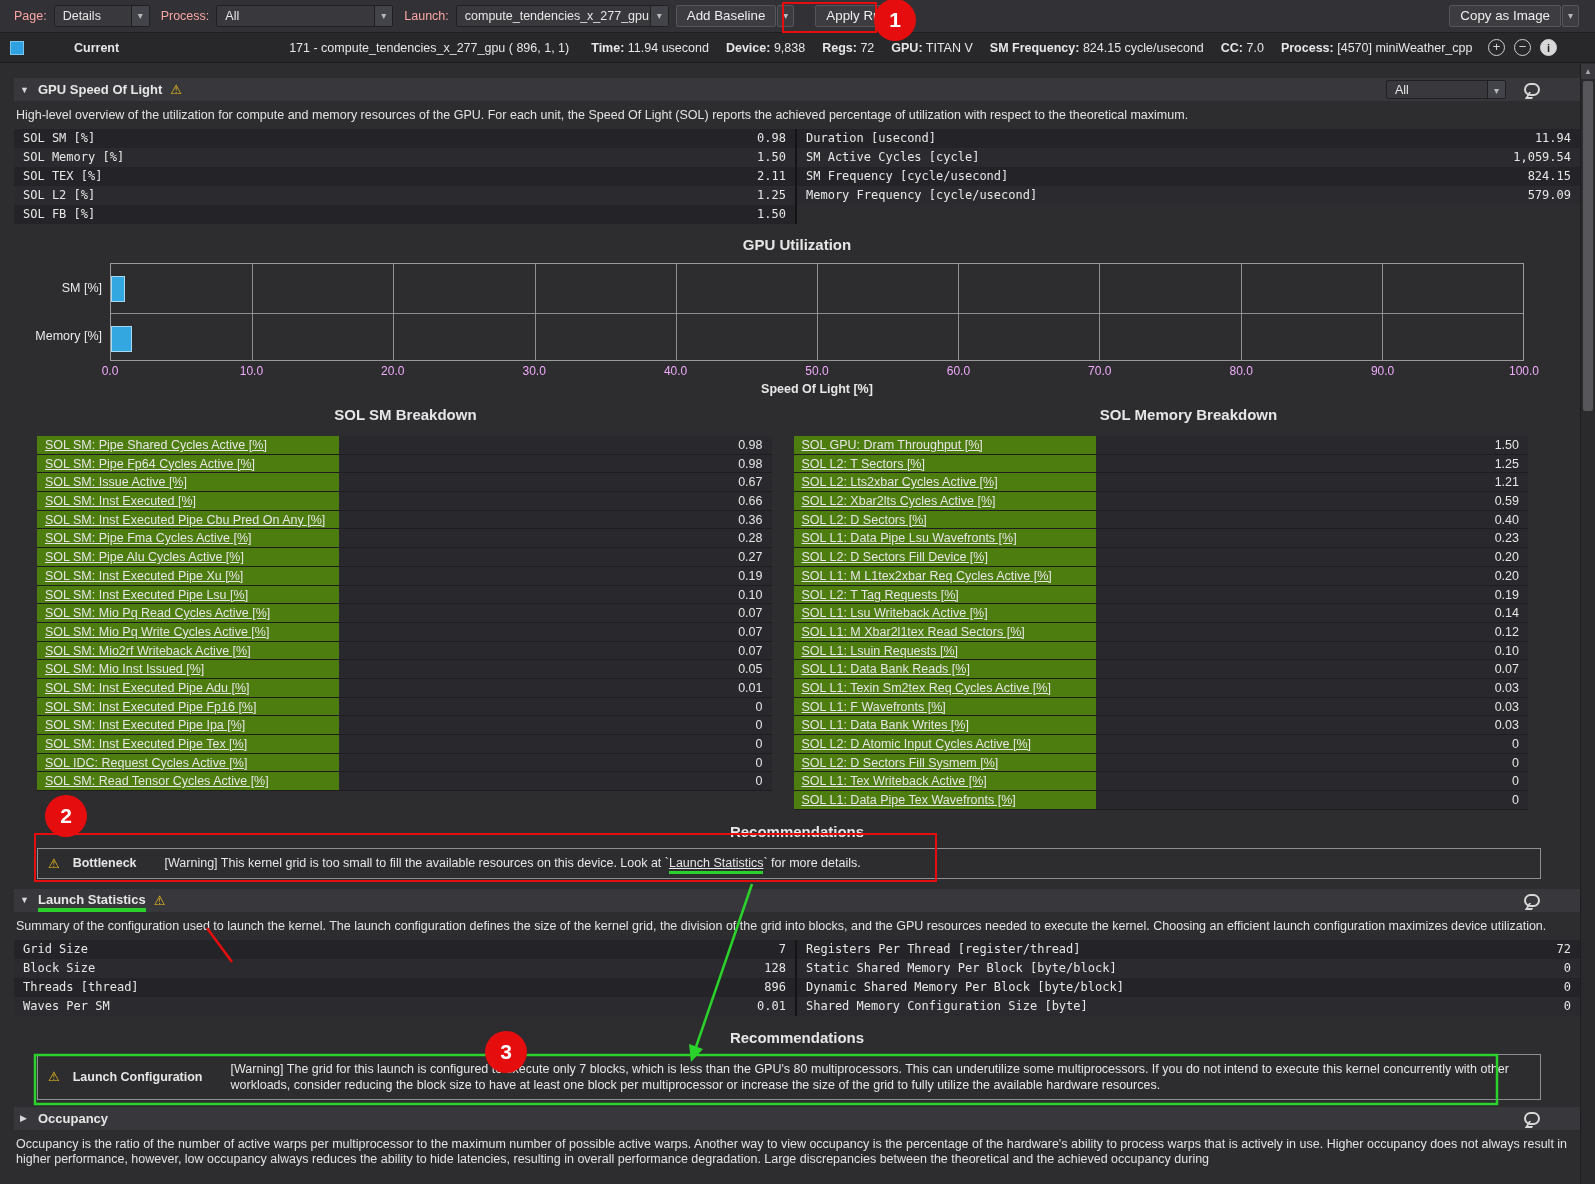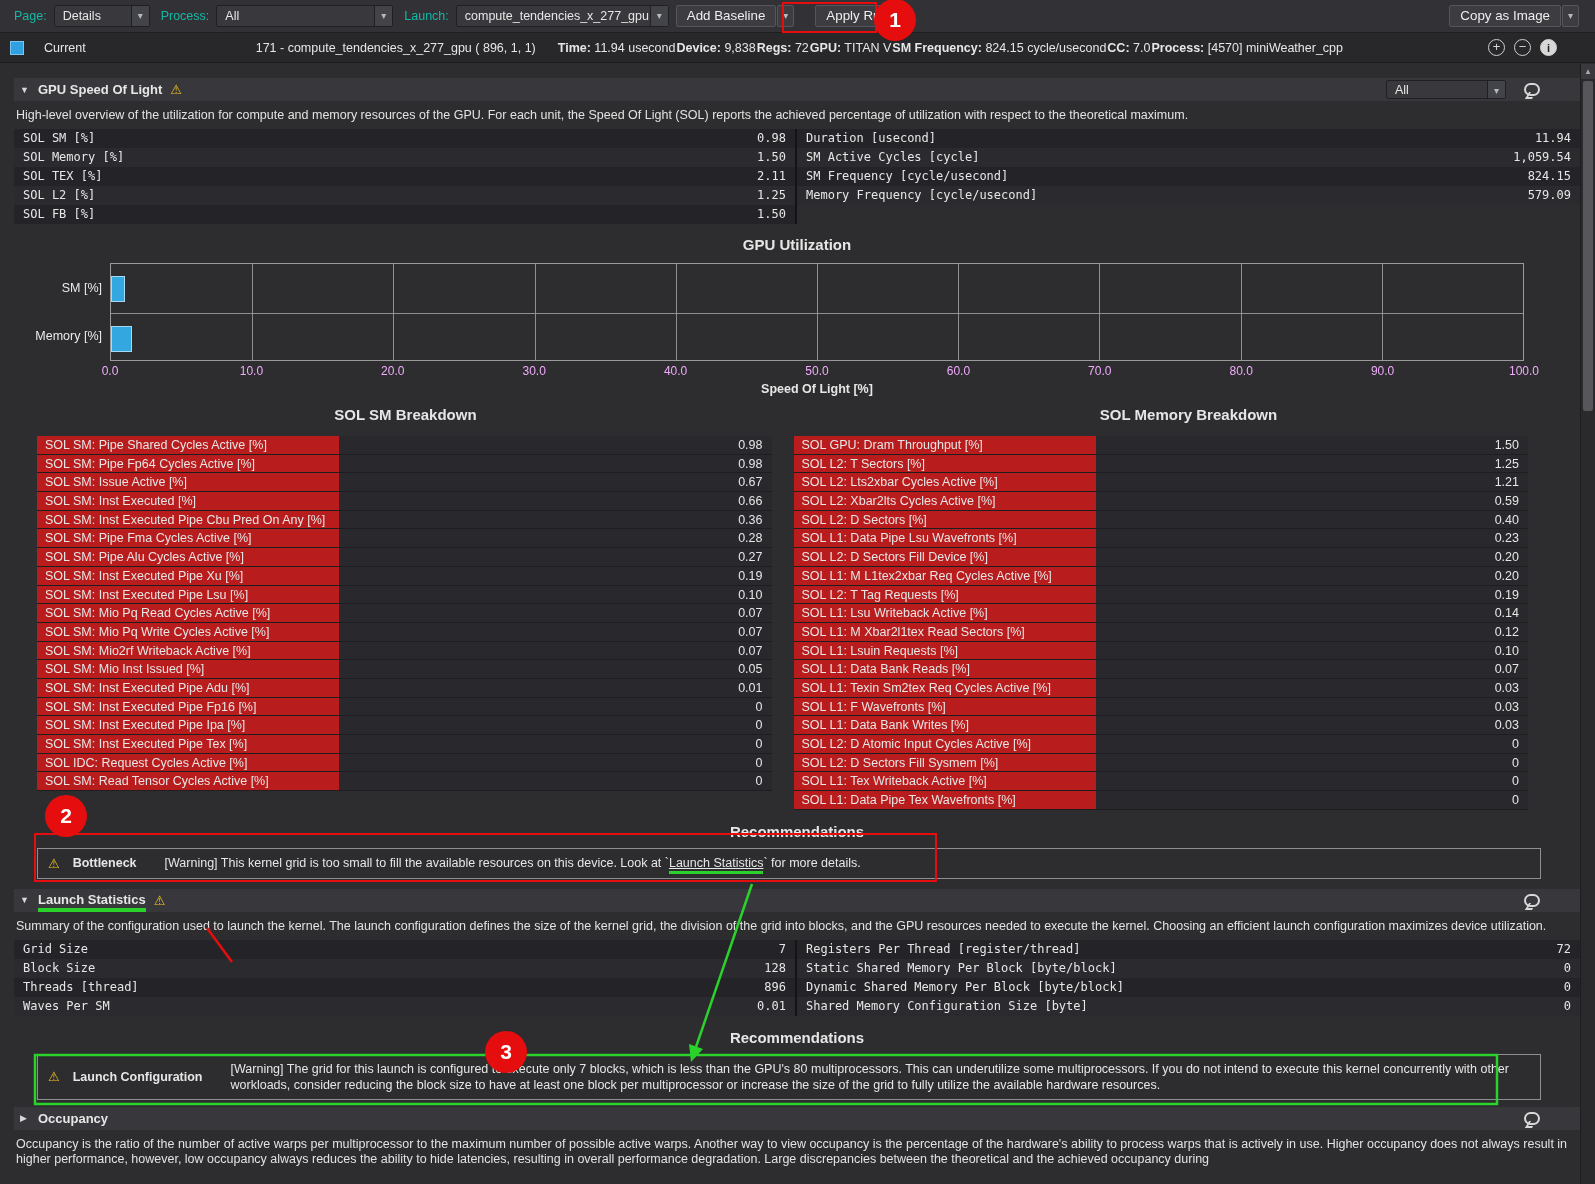--- a/index.html
+++ b/index.html
@@ -3,39 +3,39 @@
 <meta charset="utf-8">
 <style>
   * { margin:0; padding:0; box-sizing:border-box; }
   html,body { width:1595px; height:1184px; overflow:hidden; background:#2d2d2f;
     font-family:"Liberation Sans", sans-serif; font-size:12.5px; color:#e6e6e6; }
   #app { position:relative; width:1595px; height:1184px; }
 
   
   .toolbar { height:33px; background:#323236; border-bottom:1px solid #1e1e20;
     display:flex; align-items:center; padding:0 10px; gap:7px; }
-  .tb-label { color:#14b8a6; margin-left:4px; }
+  .tb-label { color:#fca5a5; margin-left:4px; }
   .dropdown { height:22px; background:#39393d; border:1px solid #202023; display:flex;
     align-items:center; border-radius:2px; cursor:default; }
   .dd-value { padding:0 8px; white-space:nowrap; overflow:hidden; flex:1; }
   .dd-arrow { width:18px; text-align:center; color:#b8b8b8; background:#43434a;
     border-left:1px solid #202023; align-self:stretch; line-height:20px; font-size:10px; }
   .w95 { width:96px; } .w175 { width:177px; } .w210 { width:213px; }
   .btn { height:22px; background:#3c3c41; border:1px solid #55555b; border-radius:2px;
     padding:0 10px; line-height:20px; color:#eee; white-space:nowrap; }
   .btn-arrow { width:17px; padding:0; text-align:center; margin-left:1px; font-size:10px; color:#b8b8b8; }
   .spacer { flex:1; }
 
   
   .statusbar { height:30px; background:#28282b; border-bottom:1px solid #1b1b1d;
     display:flex; align-items:center; padding:0 10px; }
   .cur-swatch { width:14px; height:14px; background:#2fa0e0; border:1px solid #7cc7ef; }
-  .cur-label { font-weight:normal; margin-left:20px; }
+  .cur-label { font-weight:bold; margin-left:50px; }
   .kernel-txt { margin-left:170px; white-space:nowrap; }
-  .sb-metrics { display:flex; gap:1px; margin-left:22px; white-space:nowrap; }
+  .sb-metrics { display:flex; gap:17px; margin-left:22px; white-space:nowrap; }
   .sb-metric b { font-weight:bold; }
   .sb-icons { margin-left:auto; display:flex; gap:9px; margin-right:28px; }
   .sb-icon { width:17px; height:17px; border-radius:50%; border:1px solid #cfcfcf; color:#d8d8d8;
     text-align:center; line-height:14px; font-size:13px; }
   .sb-icon.filled { background:#d8d8d8; color:#222; font-weight:bold; font-size:11px; line-height:16px; }
 
   
   #main { position:absolute; left:0; top:64px; width:1580px; padding:14px 0 0 14px; }
   .inner { width:1566px; }
 
@@ -76,21 +76,21 @@
   .xlabel { text-align:center; font-weight:bold; margin-top:1px; }
 
   
   .bd-titles { display:flex; margin-top:10px; }
   .bd-titles div { width:50%; text-align:center; font-weight:bold; font-size:15px; }
   .breakdowns { display:flex; gap:22px; margin-top:13px; padding-left:23px; padding-right:52px;
     align-items:flex-start; }
   .btable { flex:1; }
   .brow { display:flex; height:18.7px; line-height:18px; border-bottom:1px solid #1e1e21;
     background:#29292d; white-space:nowrap; }
-  .bname { flex:0 0 302px; background:#b91c1c; padding:0 8px; overflow:hidden; }
+  .bname { flex:0 0 302px; background:#4d7c0f; padding:0 8px; overflow:hidden;text-decoration:underline; }
   .bval { flex:1; text-align:right; padding:0 9px; }
 
   
   .rec-title { text-align:center; font-weight:bold; font-size:15px; margin-top:13px; }
   .recbox { border:1px solid #8e8e94; margin:8px 39px 0 23px; display:flex;
     align-items:center; padding:6px 10px; }
   .rec-name { font-weight:bold; margin:0 28px 0 13px; white-space:nowrap; }
   .rec-msg { line-height:16px; }
   .link { text-decoration:underline; box-shadow:0 3px 0 0 #2bd22b; padding-bottom:1px; cursor:pointer; }
 

